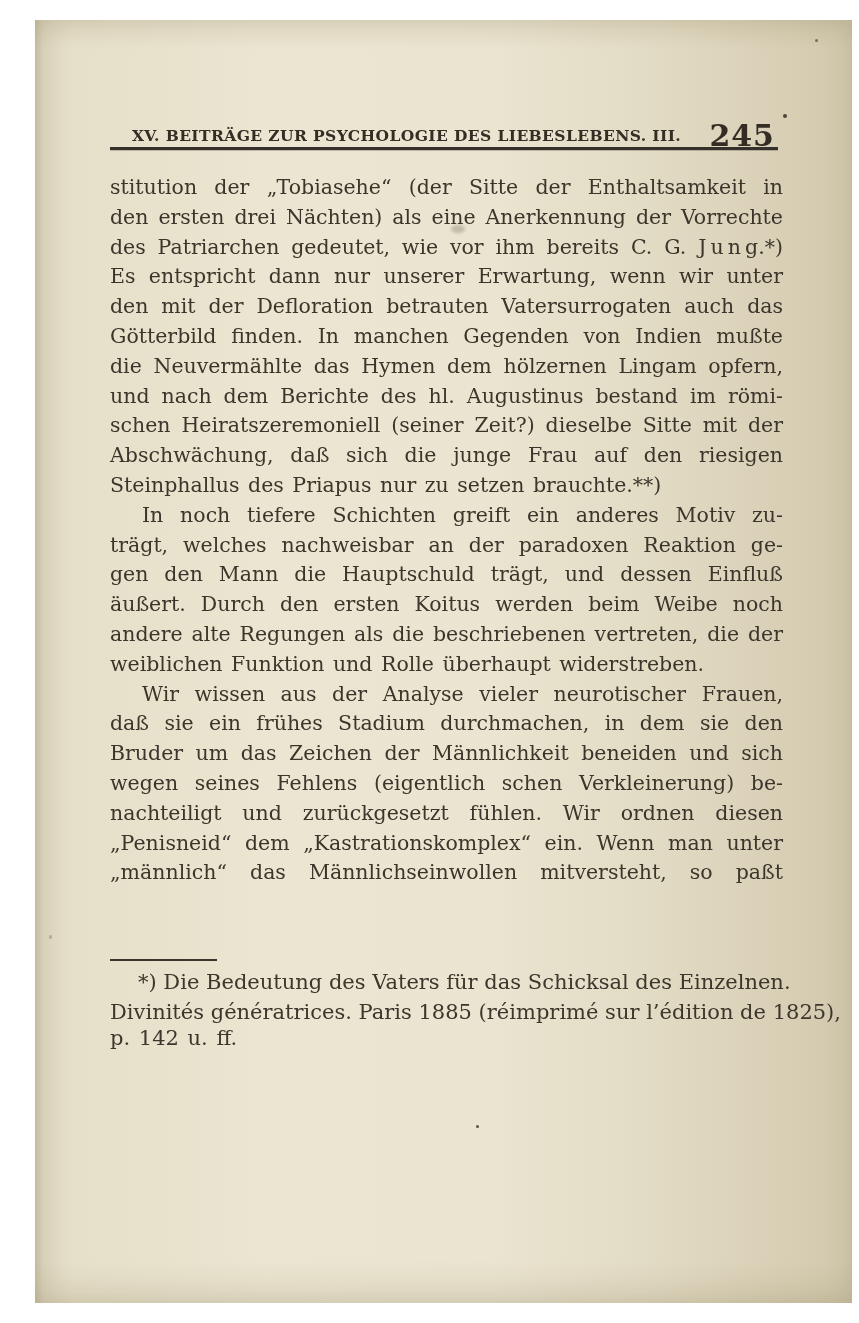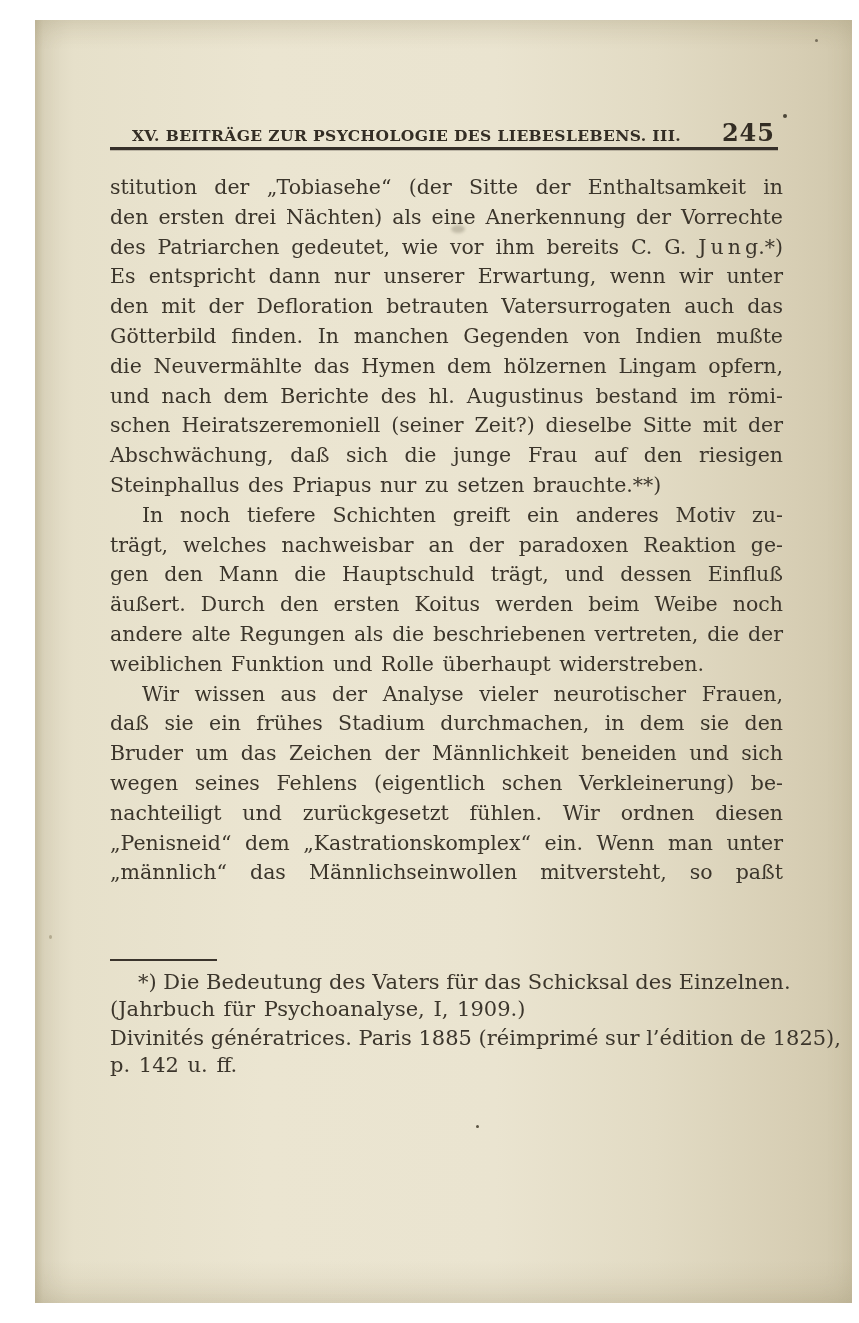--- a/index.html
+++ b/index.html
@@ -50,21 +50,21 @@
     font-size: 15.5px;
     font-weight: bold;
     letter-spacing: 0.4px;
     white-space: nowrap;
     color: #332d24;
   }
   .page-number {
     position: absolute;
     right: 8px;
     top: -2px;
-    font-size: 24px;
+    font-size: 30px;
     font-weight: bold;
     letter-spacing: 1px;
     color: #332d24;
   }
   .header-rule {
     position: absolute;
     left: 75px;
     top: 127px;
     width: 668px;
     height: 3px;
@@ -176,21 +176,20 @@
         <div class="line">„Penisneid“ dem „Kastrationskomplex“ ein. Wenn man unter</div>
         <div class="line">„männlich“ das Männlichseinwollen mitversteht, so paßt</div>
       </div>
     </div>
 
     <div class="footnote-sep"></div>
 
     <div class="footnotes">
       <div class="fn-1">
         <div class="line indent">*) Die Bedeutung des Vaters für das Schicksal des Einzelnen.</div>
-        <div class="line last">(Jahrbuch für Psychoanalyse, I, 1909.)</div>
       </div>
       <div class="fn-2">
         <div class="line">Divinités génératrices. Paris 1885 (réimprimé sur l’édition de 1825),</div>
         <div class="line last">p. 142 u. ff.</div>
       </div>
     </div>
 
     <div class="speck speck-a"></div>
     <div class="speck speck-b"></div>
     <div class="speck speck-c"></div>

